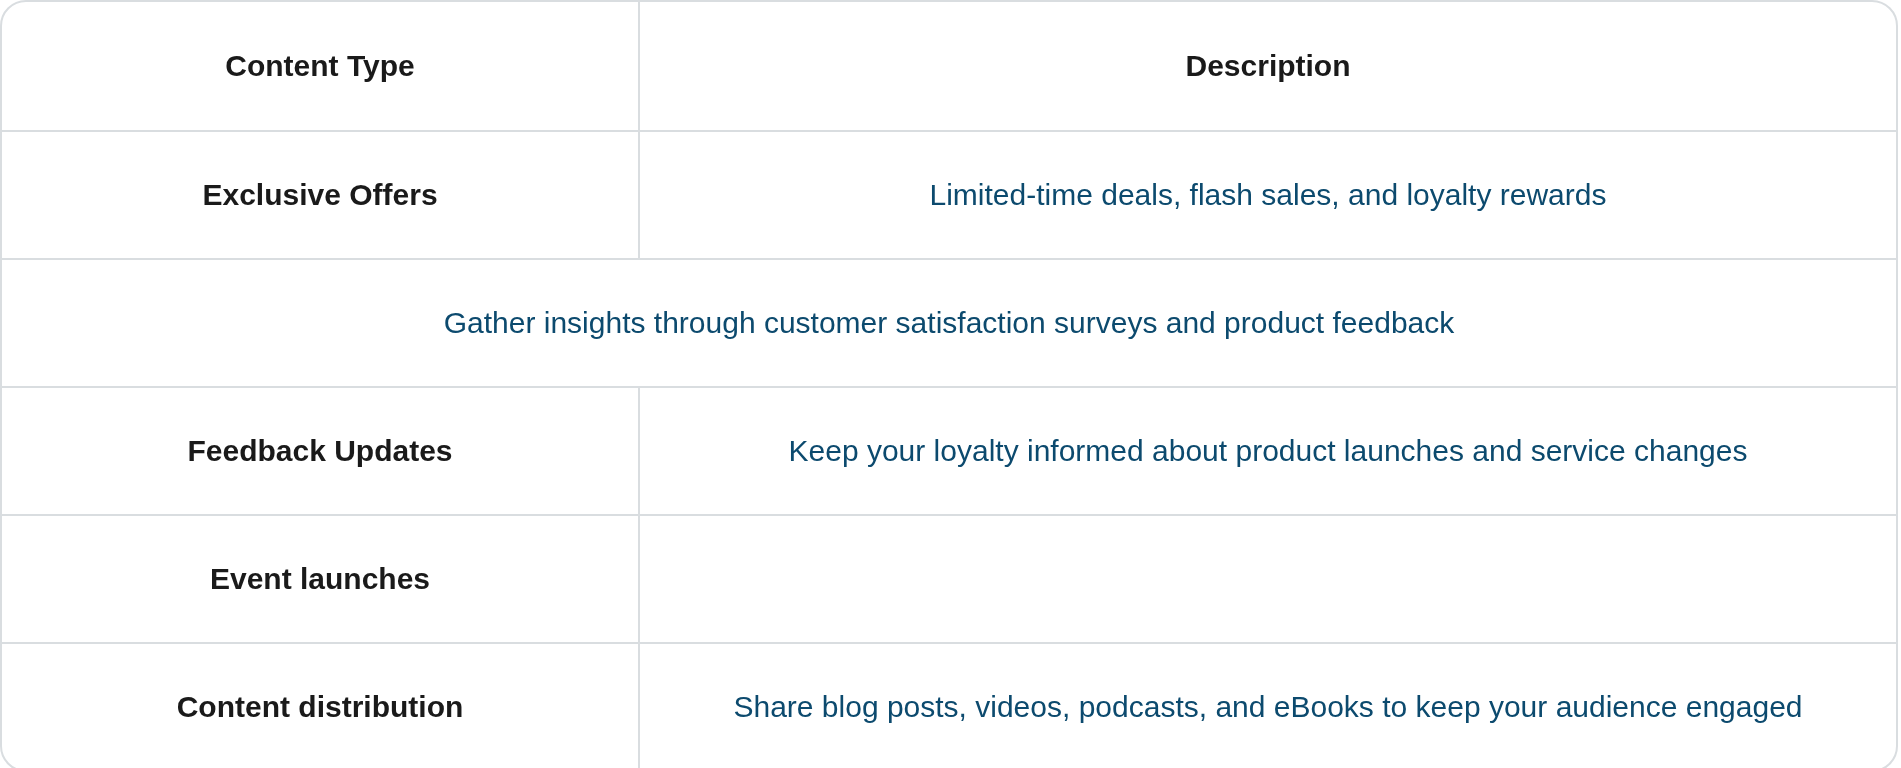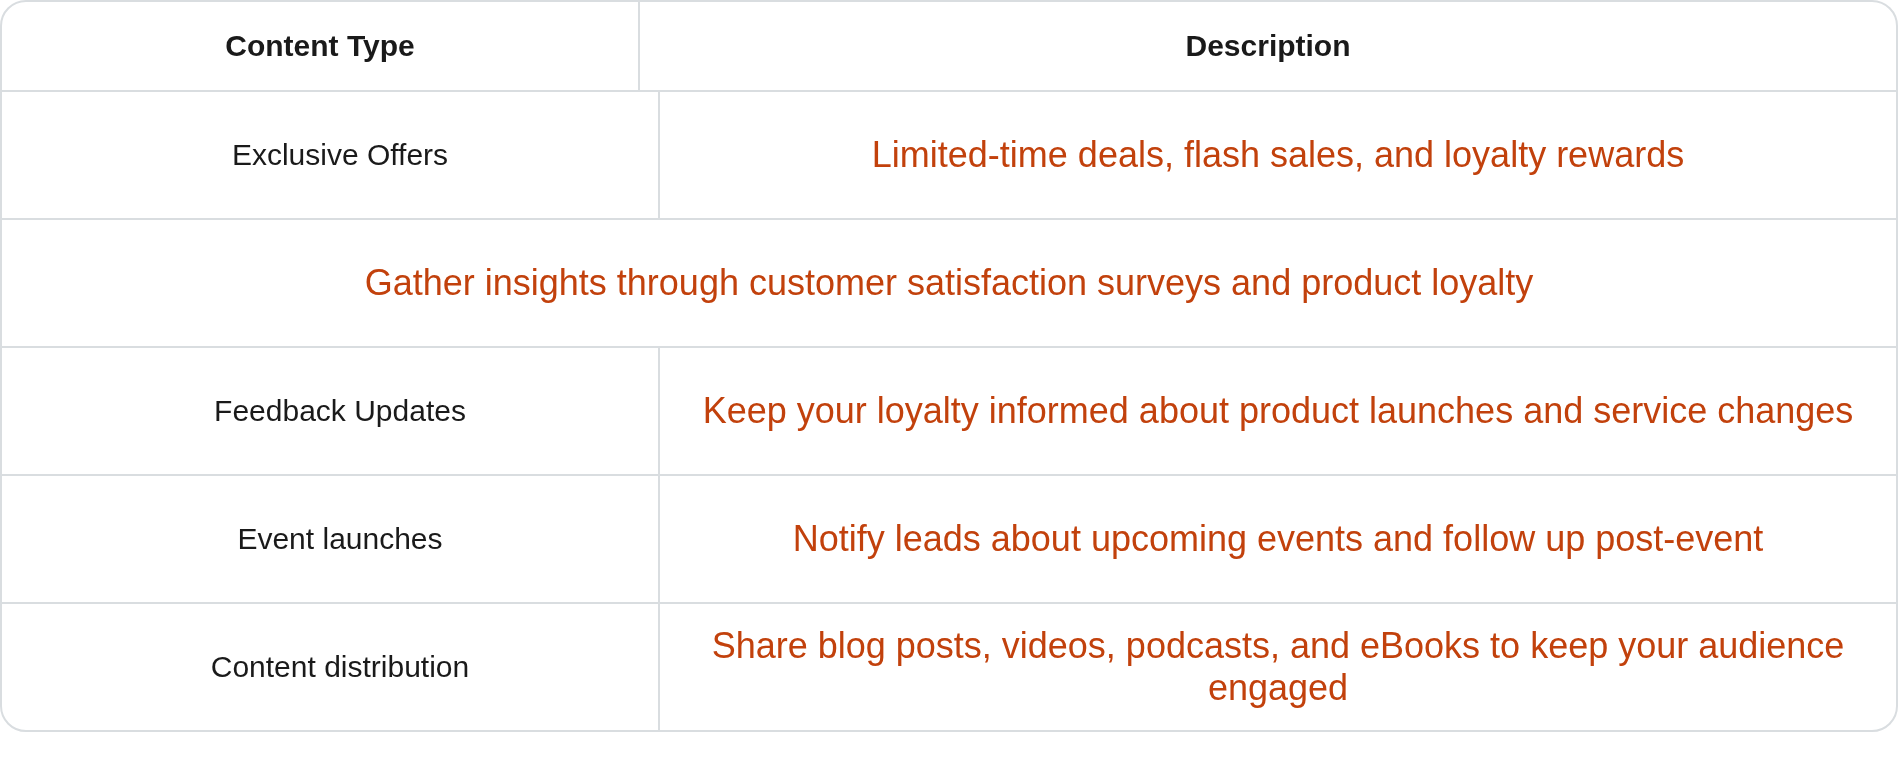--- a/index.html
+++ b/index.html
@@ -22,21 +22,21 @@
     }
     .table {
       width: 100%;
       border-collapse: collapse;
     }
     .row {
       display: flex;
       width: 100%;
     }
     .row.header {
-      height: 88px;
+      height: 128px;
     }
     .row.body {
       height: 128px;
       border-top: 2px solid #d9dde0;
     }
     .cell-left {
       width: 638px;
       display: flex;
       align-items: center;
       justify-content: center;
@@ -52,53 +52,51 @@
       padding: 0 28px;
       text-align: center;
     }
     .header .cell-left,
     .header .cell-right {
       font-weight: 700;
       font-size: 30px;
       color: #1a1a1a;
     }
     .body .cell-left {
-      font-weight: 400;
+      font-weight: 700;
       font-size: 30px;
       color: #1a1a1a;
-      margin-left: 20px;
     }
     .body .cell-right {
       font-weight: 400;
-      font-size: 36px;
-      color: #c2410c;
+      font-size: 30px;
+      color: #0c4a6e;
     }
   </style>
 </head>
 <body>
 
 <div class="table-wrapper">
   <div class="table">
     <div class="row header">
       <div class="cell-left">Content Type</div>
       <div class="cell-right">Description</div>
     </div>
     <div class="row body">
       <div class="cell-left">Exclusive Offers</div>
       <div class="cell-right">Limited-time deals, flash sales, and loyalty rewards</div>
     </div>
     <div class="row body">
-      <div class="cell-right">Gather insights through customer satisfaction surveys and product loyalty</div>
+      <div class="cell-right">Gather insights through customer satisfaction surveys and product feedback</div>
     </div>
     <div class="row body">
       <div class="cell-left">Feedback Updates</div>
       <div class="cell-right">Keep your loyalty informed about product launches and service changes</div>
     </div>
     <div class="row body">
       <div class="cell-left">Event launches</div>
-      <div class="cell-right">Notify leads about upcoming events and follow up post-event</div>
     </div>
     <div class="row body">
       <div class="cell-left">Content distribution</div>
       <div class="cell-right">Share blog posts, videos, podcasts, and eBooks to keep your audience engaged</div>
     </div>
   </div>
 </div>
 
 </body></html>

